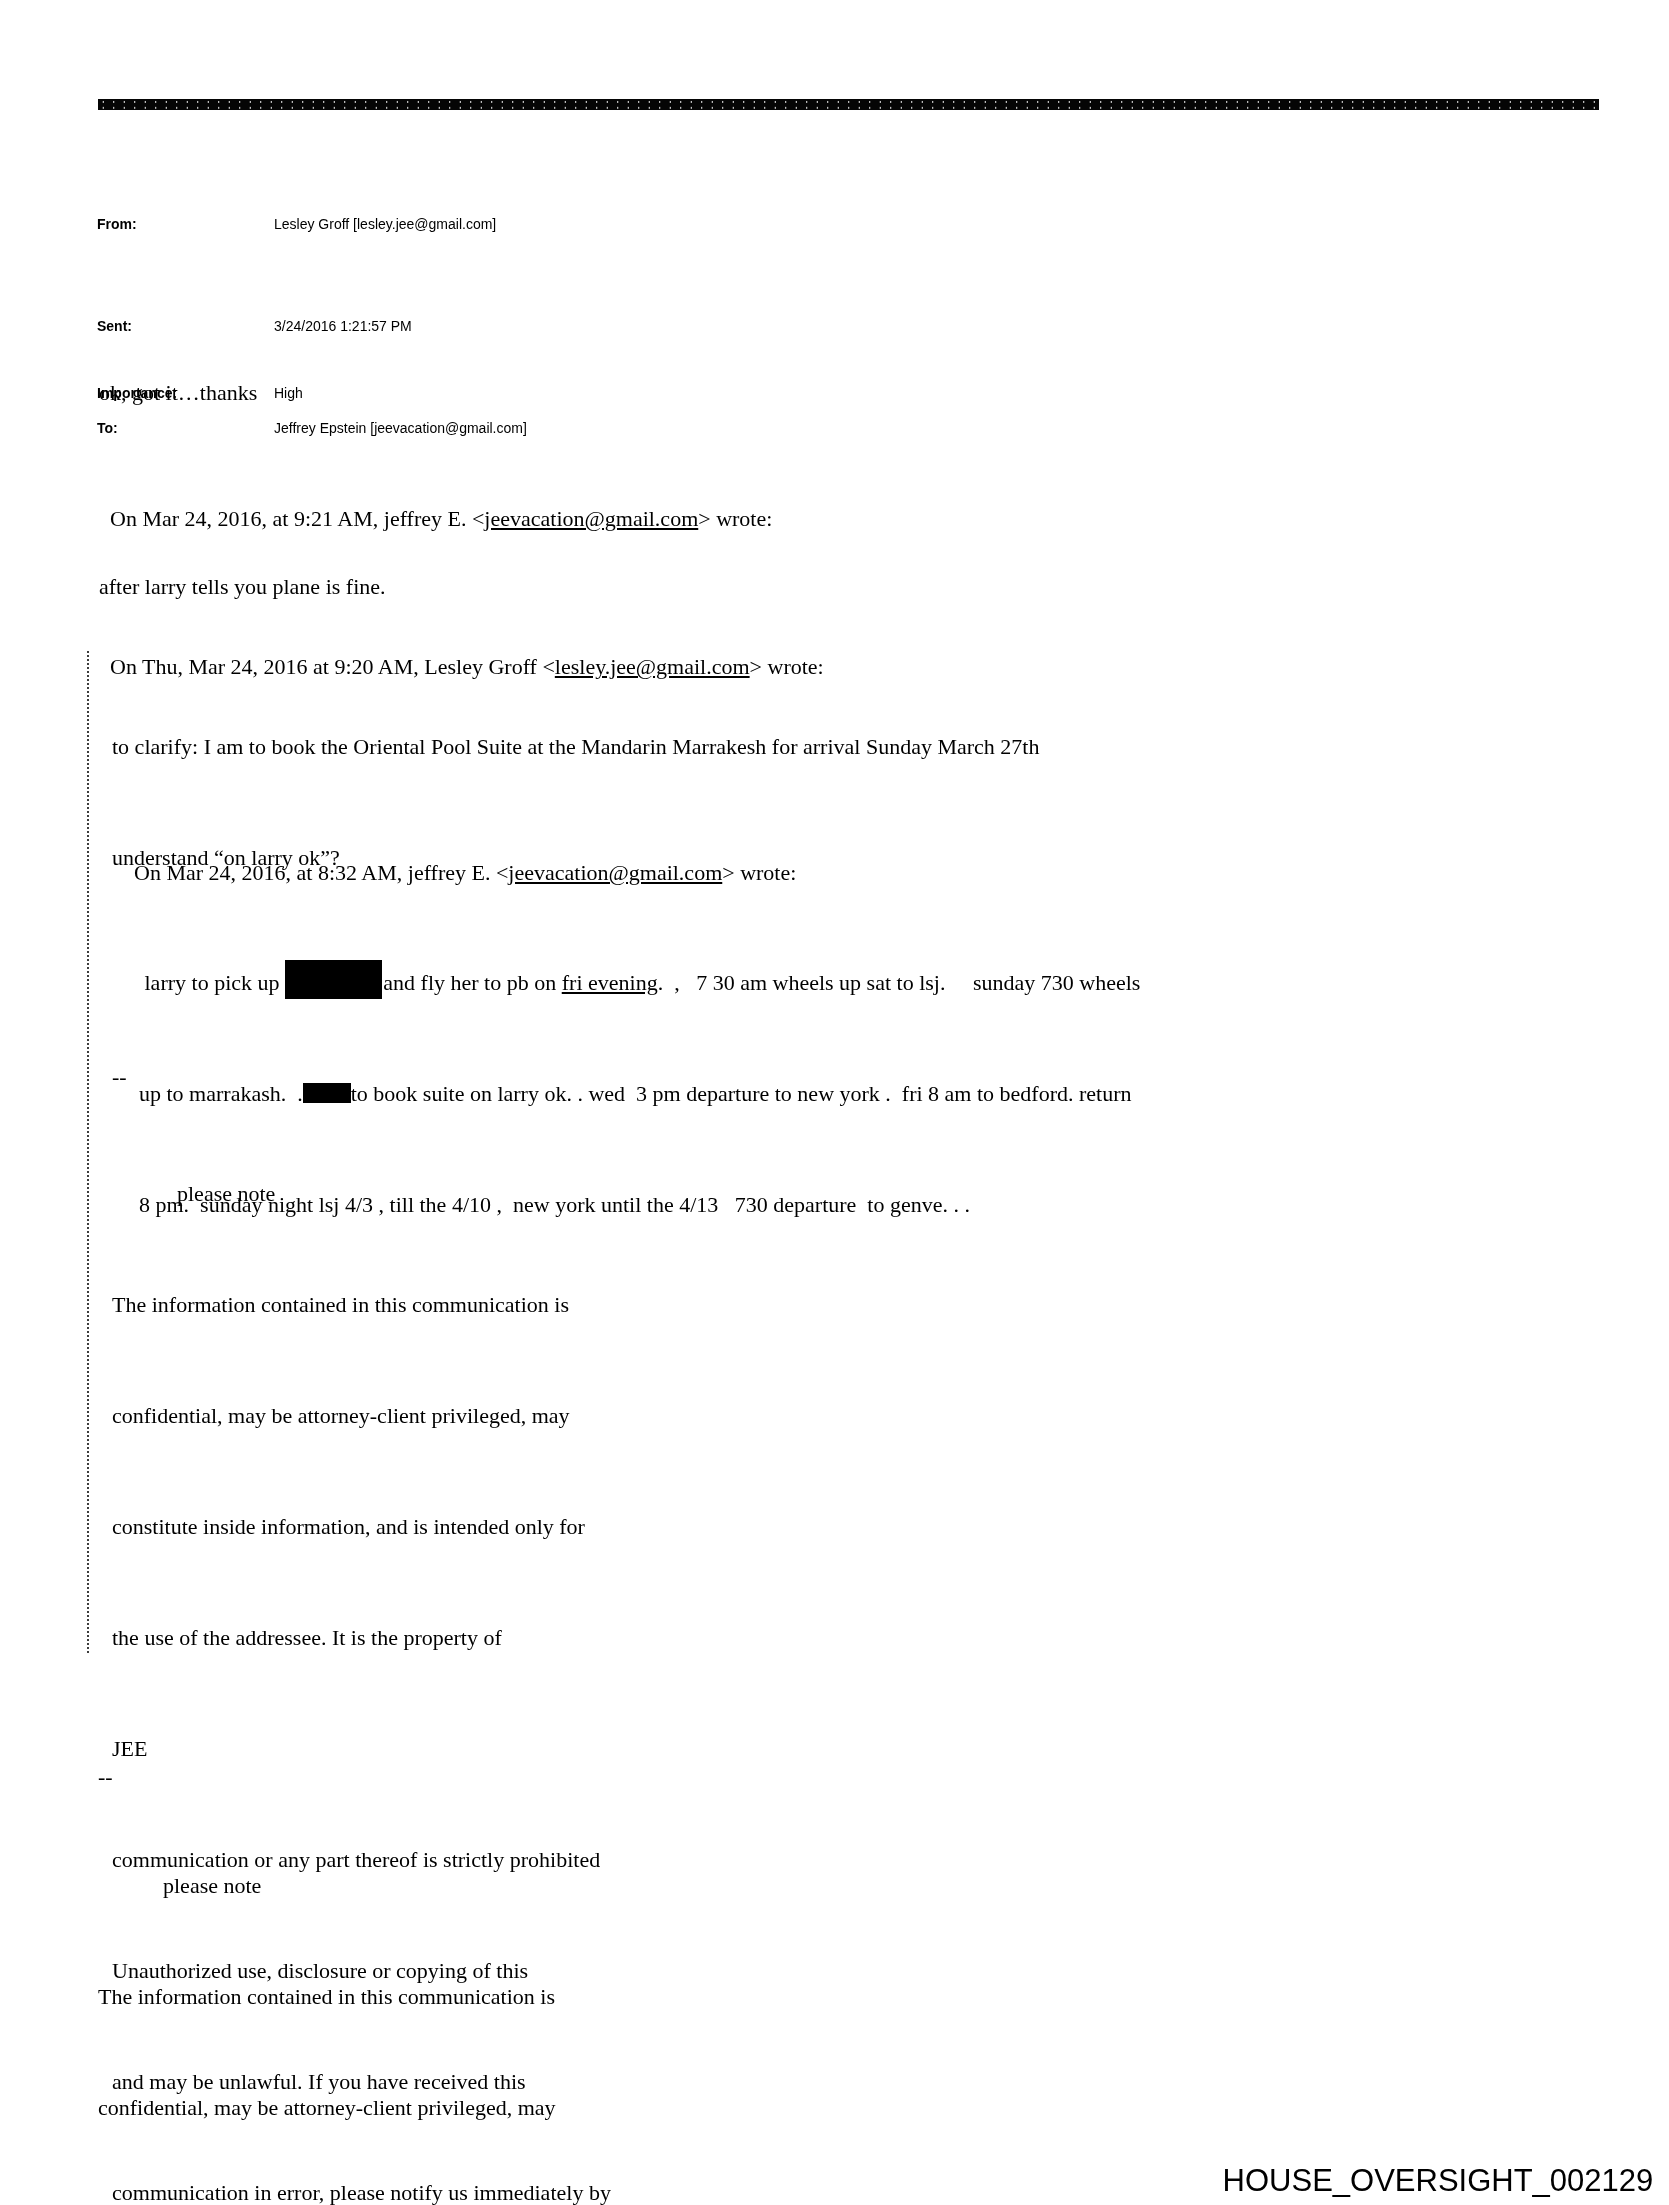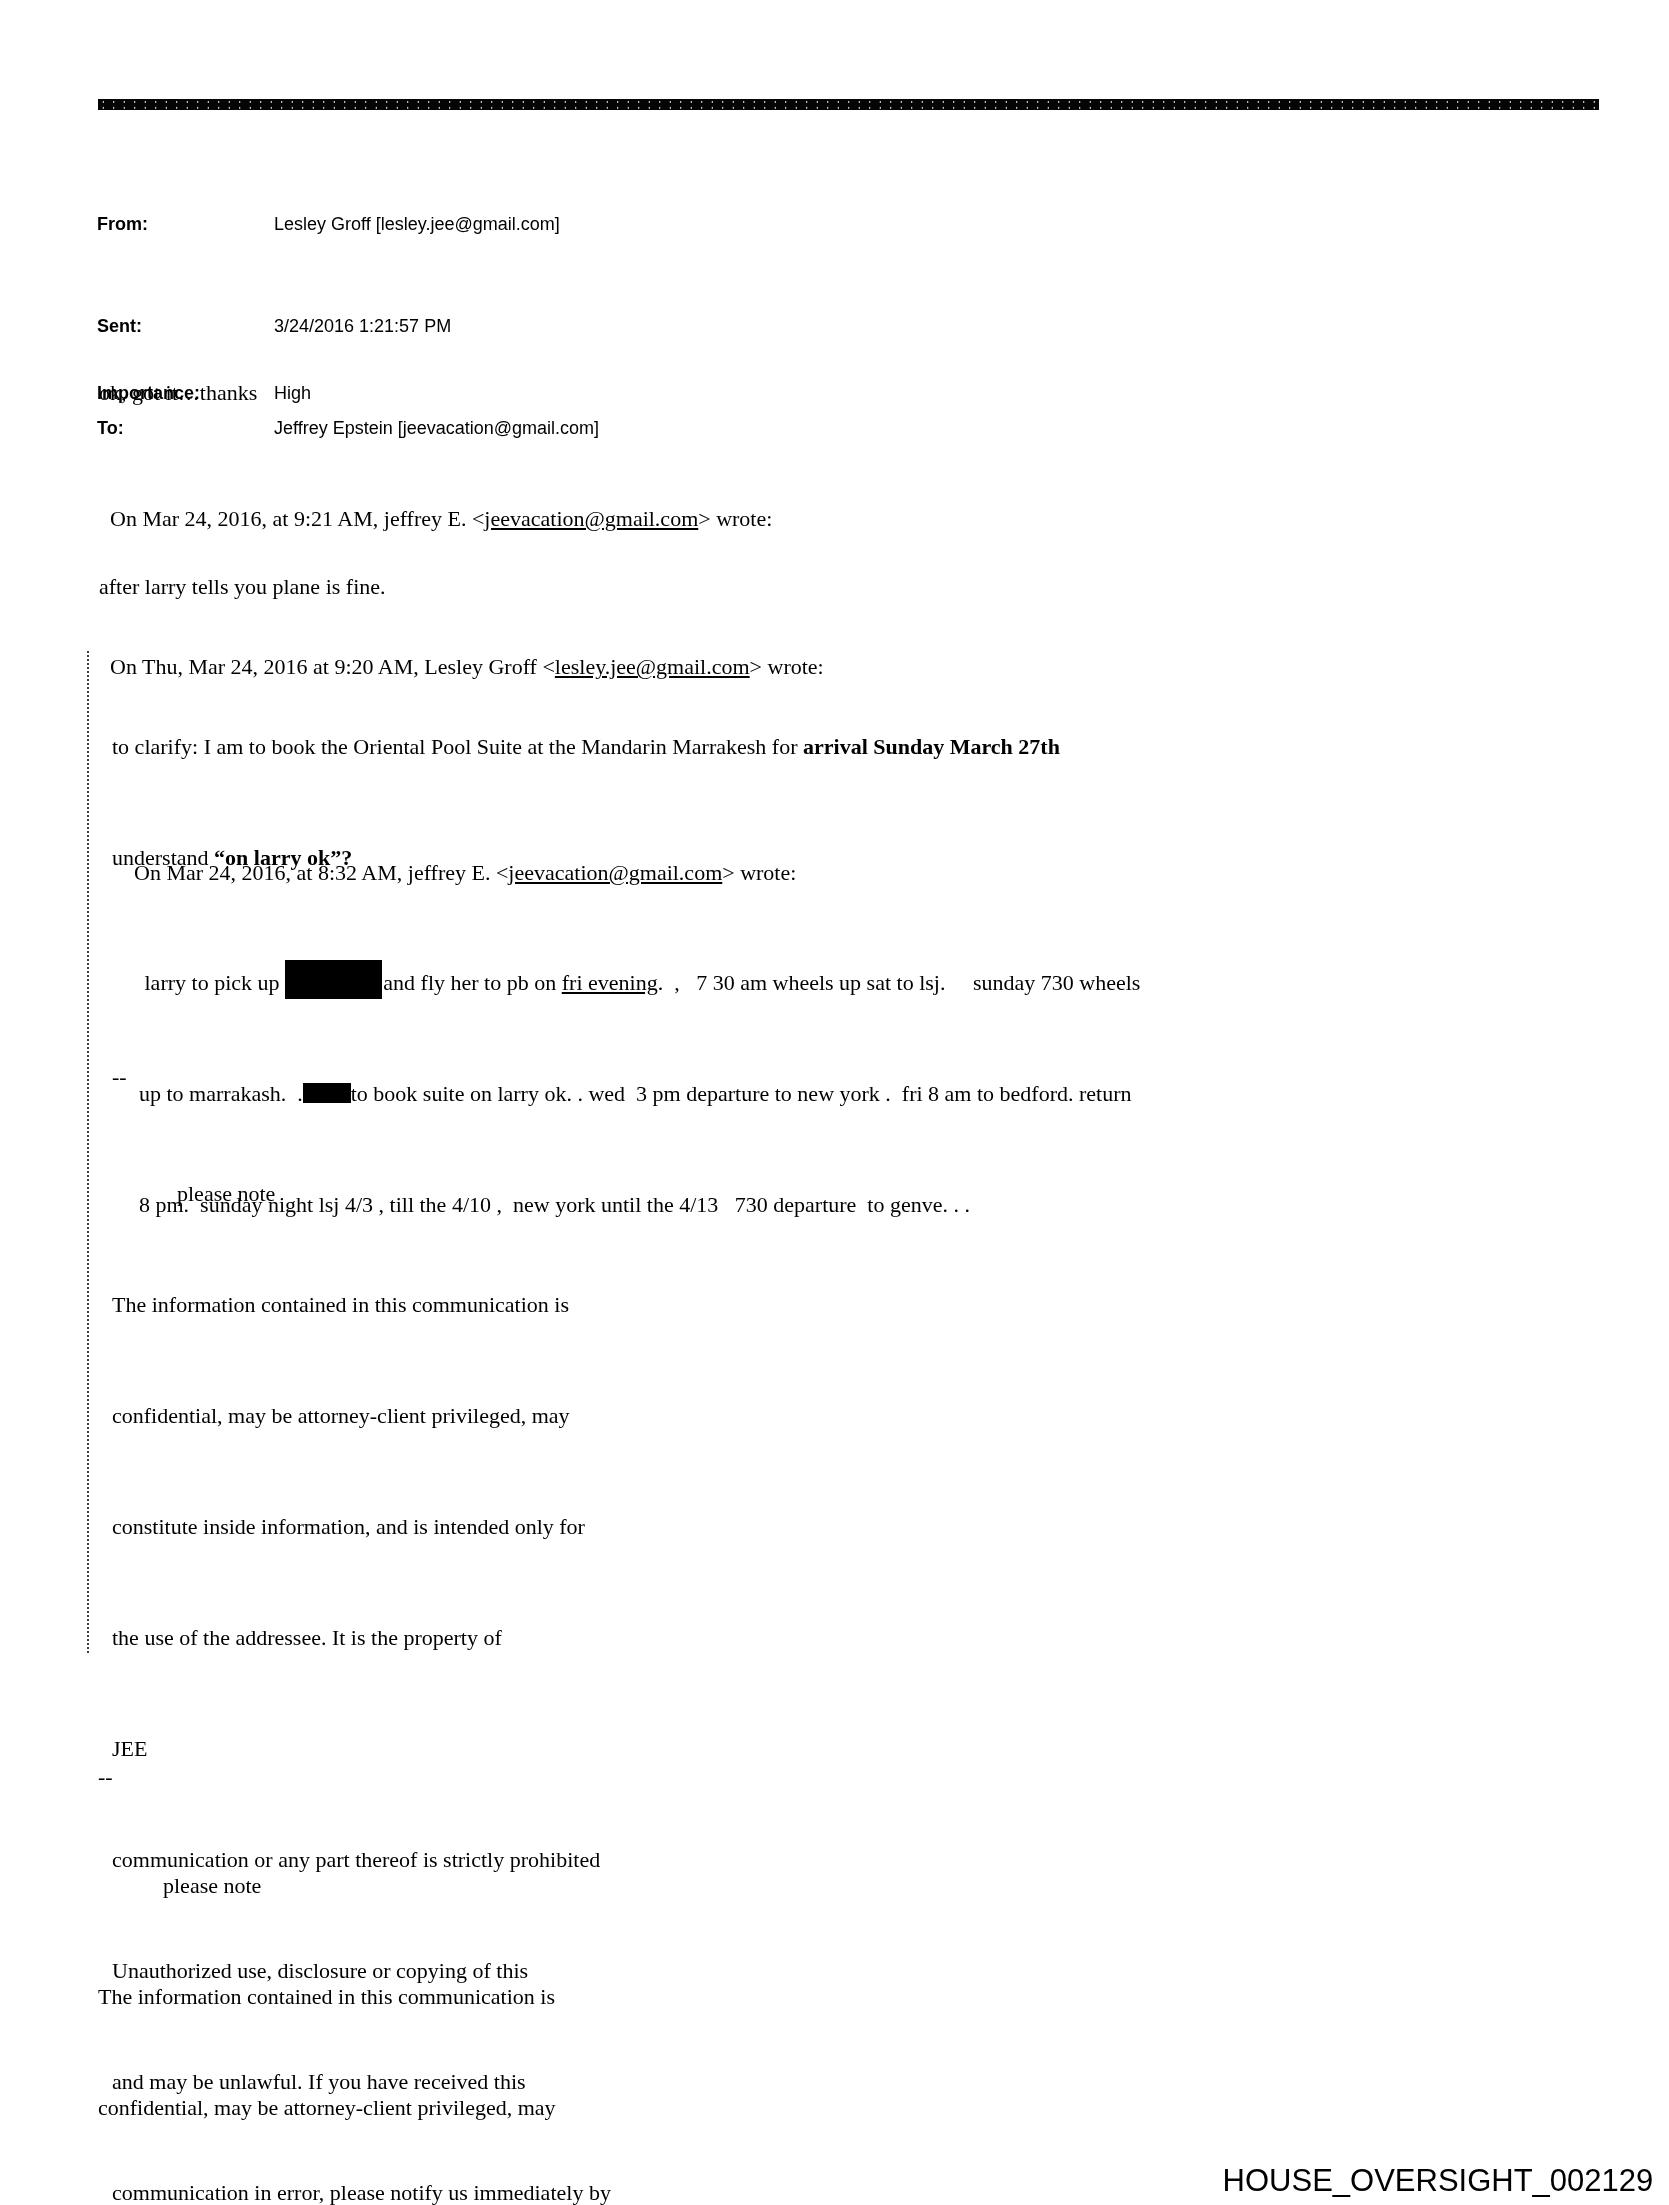--- a/index.html
+++ b/index.html
@@ -15,33 +15,33 @@
     position:absolute; left:98px; top:99px; width:1501px; height:10.5px;
     background-color:#050505;
     background-image:radial-gradient(circle, #ffffff 0.8px, transparent 0.9px);
     background-size:10.5px 5.9px;
   }
 
   
   .hdr {
     position:absolute; left:97px; top:139px;
     font-family:"Liberation Sans", sans-serif;
-    font-size:18px; line-height:34px; white-space:pre;
+    font-size:14px; line-height:34px; white-space:pre;
   }
   .hrow { display:flex; }
   .hlbl { width:177px; font-weight:bold; }
   .hdr-imp { top:308px; }
 
   
   .t {
     position:absolute;
     font-size:22px; line-height:37px; white-space:pre;
   }
   .ln { display:block; }
-  b { font-weight:bold;margin-top:12px; }
+  b { font-weight:normal;margin-top:12px; }
   .email { text-decoration:underline; }
   .u { text-decoration:underline; }
   .indent { padding-left:65px; }
 
   
   .quote {
     position:absolute; left:87px; top:651px;
     width:1564px; height:1002px;
     border-left:2px dotted #3c3c3c;
   }

